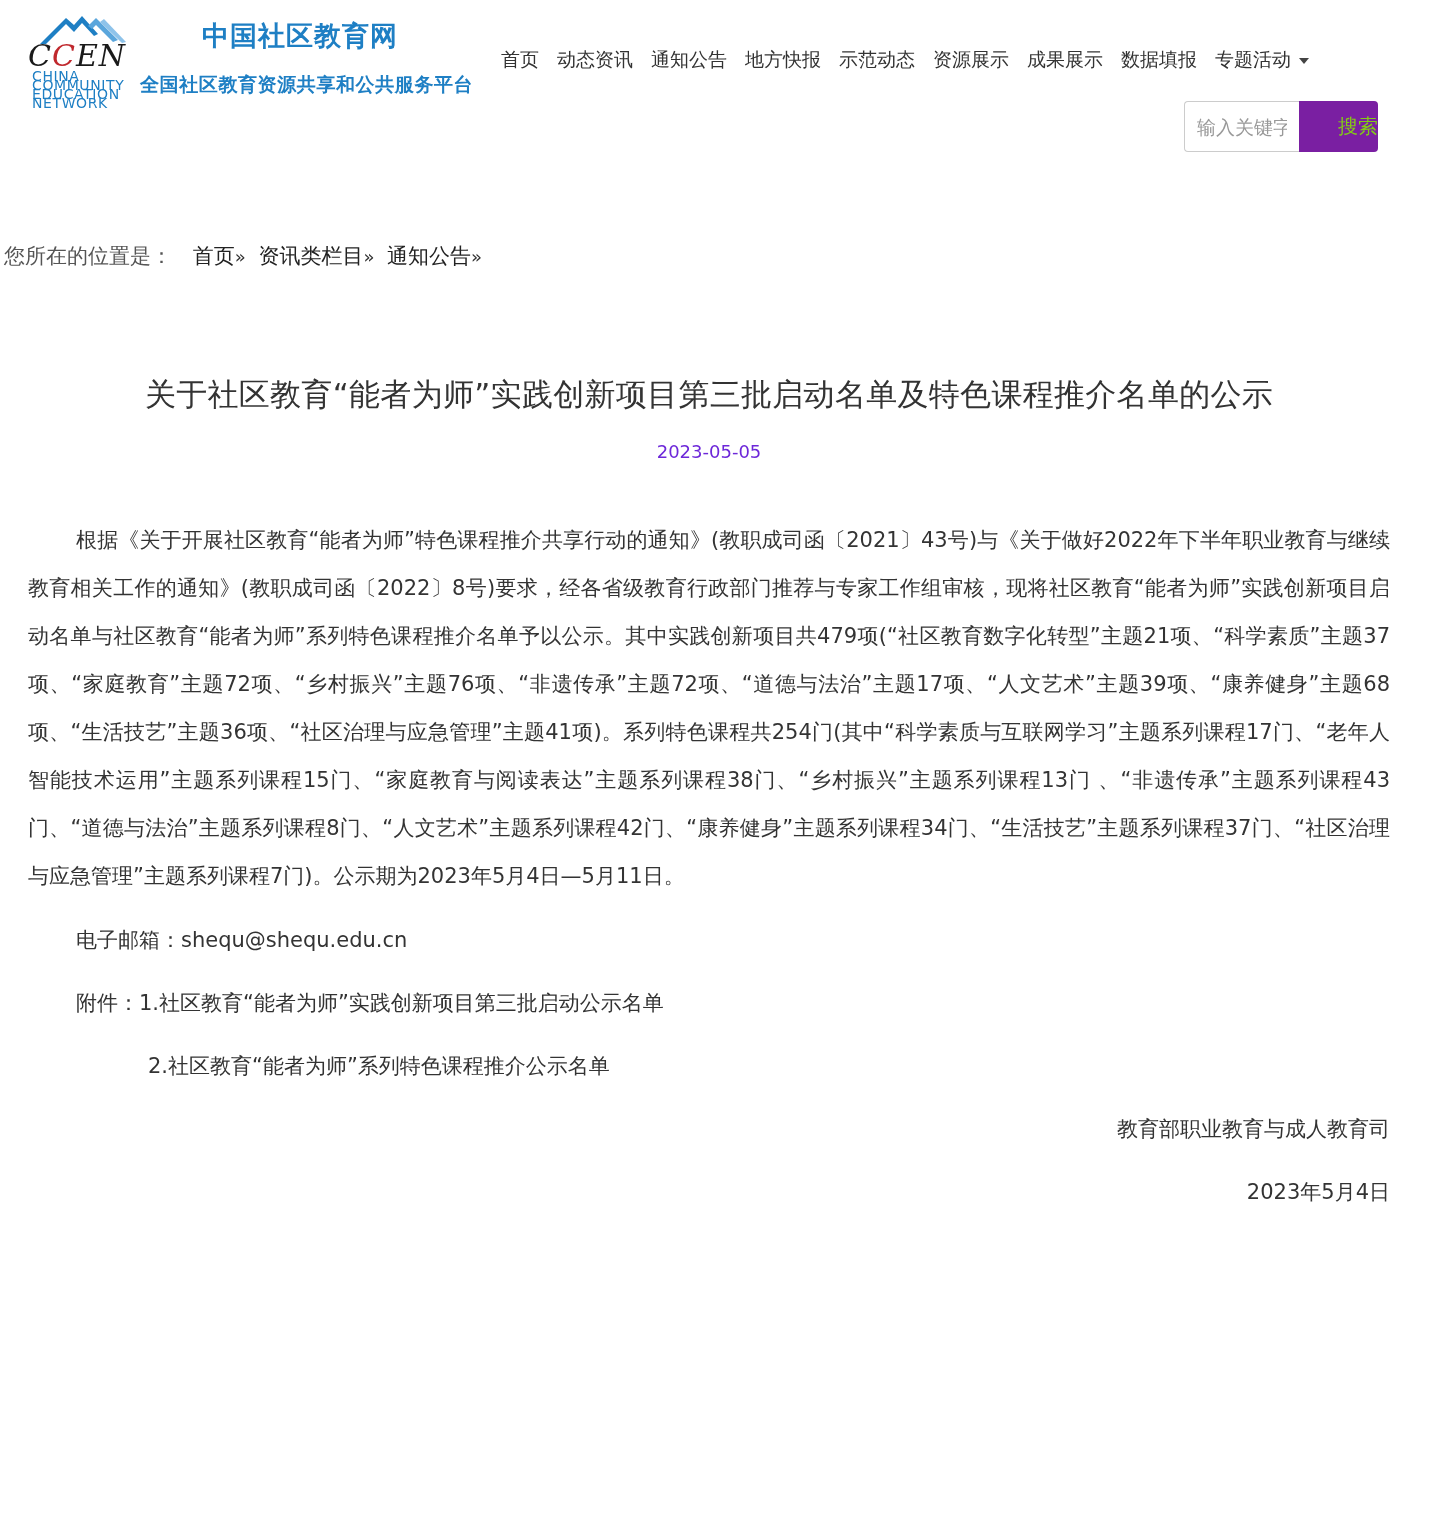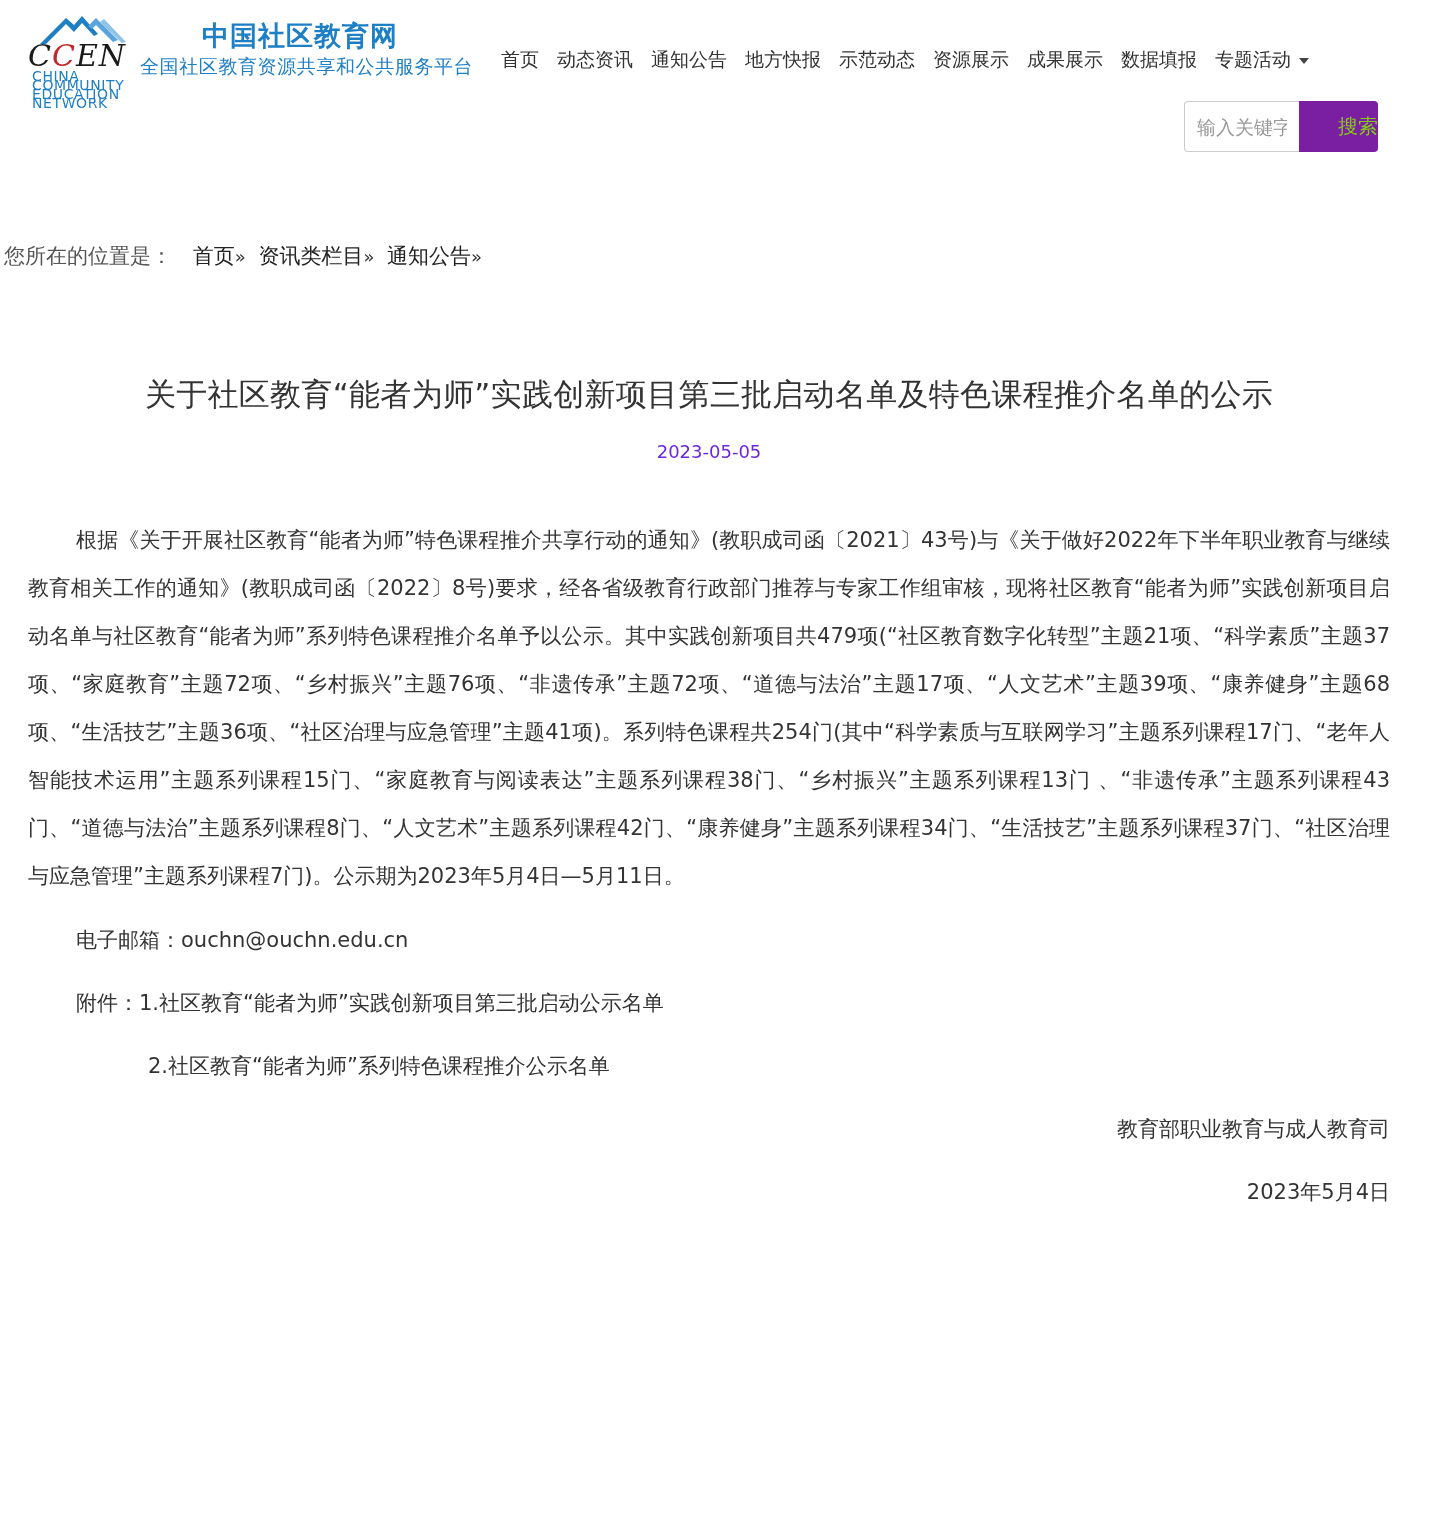--- a/index.html
+++ b/index.html
@@ -26,22 +26,22 @@
     position: absolute; left: 4px; top: 60px; width: 104px;
     font-family: "DejaVu Sans", sans-serif; font-size: 14px; line-height: 9px;
     color: #1e7fc4; letter-spacing: 0.6px;
   }
   .logo-title {
     position: absolute; left: 174px; top: 6px;
     font-size: 27px; font-weight: bold; color: #1e7fc4; letter-spacing: 1px;
     font-family: "DejaVu Sans", sans-serif;
   }
   .logo-subtitle {
-    position: absolute; left: 112px; top: 42px;
-    font-size: 19px; font-weight: normal; color: #1e7fc4; letter-spacing: 0.6px;
+    position: absolute; left: 112px; top: 60px;
+    font-size: 19px; font-weight: bold; color: #1e7fc4; letter-spacing: 0.6px;
     font-family: "DejaVu Sans", sans-serif;
   }
   .nav { position: absolute; left: 492px; top: 42px; display: flex; }
   .nav a {
     display: block; padding: 0 9px; font-size: 19px; line-height: 34px;
     color: #333; text-decoration: none; white-space: nowrap;
   }
   .nav .caret {
     display: inline-block; width: 0; height: 0; margin-left: 8px; vertical-align: middle;
     border-left: 5px solid transparent; border-right: 5px solid transparent;
@@ -120,19 +120,19 @@
   <a>资讯类栏目</a><span class="sep">»</span>
   <a>通知公告</a><span class="sep">»</span>
 </div>
 
 <article class="article">
   <h1 class="article-title">关于社区教育“能者为师”实践创新项目第三批启动名单及特色课程推介名单的公示</h1>
   <div class="article-date">2023-05-05</div>
 
   <div class="article-body">
     <p>根据《关于开展社区教育“能者为师”特色课程推介共享行动的通知》(教职成司函〔2021〕43号)与《关于做好2022年下半年职业教育与继续教育相关工作的通知》(教职成司函〔2022〕8号)要求，经各省级教育行政部门推荐与专家工作组审核，现将社区教育“能者为师”实践创新项目启动名单与社区教育“能者为师”系列特色课程推介名单予以公示。其中实践创新项目共479项(“社区教育数字化转型”主题21项、“科学素质”主题37项、“家庭教育”主题72项、“乡村振兴”主题76项、“非遗传承”主题72项、“道德与法治”主题17项、“人文艺术”主题39项、“康养健身”主题68项、“生活技艺”主题36项、“社区治理与应急管理”主题41项)。系列特色课程共254门(其中“科学素质与互联网学习”主题系列课程17门、“老年人智能技术运用”主题系列课程15门、“家庭教育与阅读表达”主题系列课程38门、“乡村振兴”主题系列课程13门 、“非遗传承”主题系列课程43门、“道德与法治”主题系列课程8门、“人文艺术”主题系列课程42门、“康养健身”主题系列课程34门、“生活技艺”主题系列课程37门、“社区治理与应急管理”主题系列课程7门)。公示期为2023年5月4日—5月11日。</p>
-    <p class="plain"><span>电子邮箱：</span><a>ouchn@ouchn.edu.cn</a></p>
+    <p class="plain"><span>电子邮箱：</span><a>shequ@shequ.edu.cn</a></p>
     <p class="plain"><span>附件：</span><a>1.社区教育“能者为师”实践创新项目第三批启动公示名单</a></p>
     <p class="plain attach2"><a>2.社区教育“能者为师”系列特色课程推介公示名单</a></p>
     <p class="plain right">教育部职业教育与成人教育司</p>
     <p class="plain right">2023年5月4日</p>
   </div>
 </article>
 
 </body></html>

